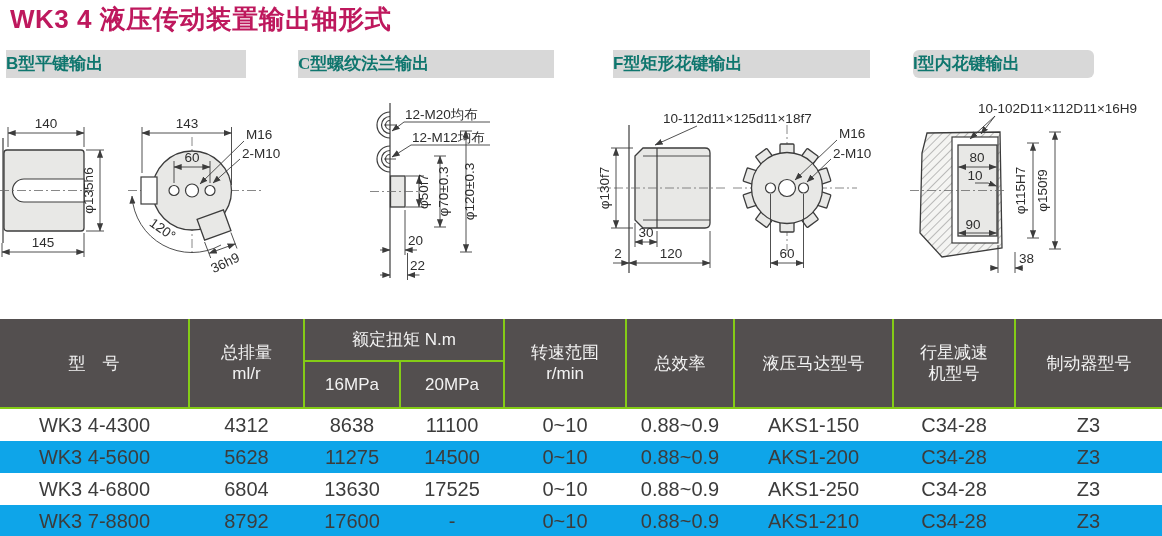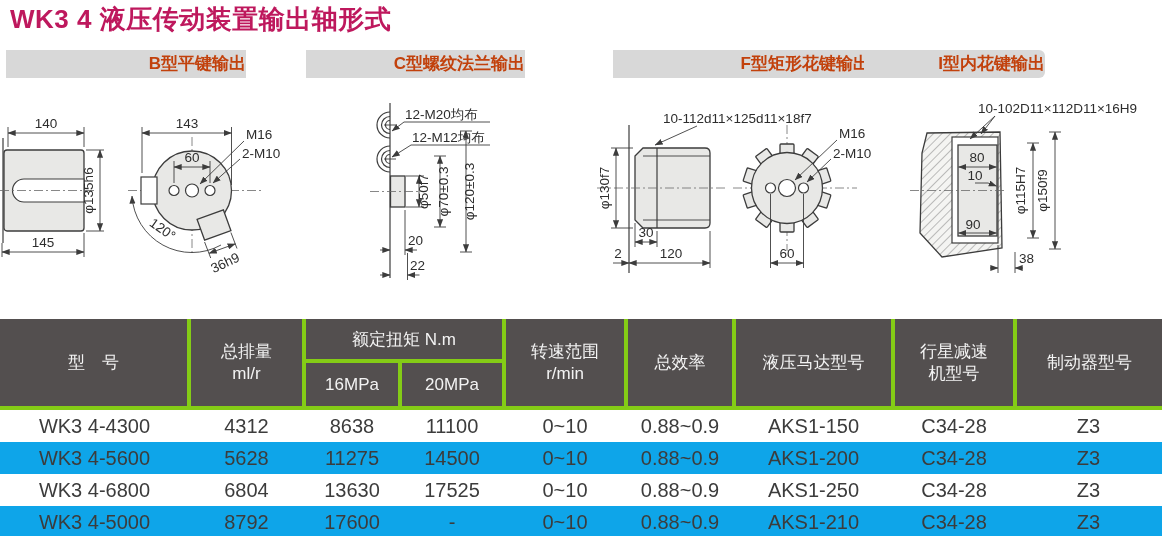--- a/index.html
+++ b/index.html
@@ -1,34 +1,34 @@
 <!DOCTYPE html>
 <html><head>
 <meta charset="utf-8">
 <style>
   html,body{margin:0;padding:0;background:#fff;}
   body{width:1162px;height:536px;font-family:"Liberation Sans",sans-serif;}
   .stage{position:relative;width:1162px;height:536px;background:#fff;overflow:hidden;}
   .title{position:absolute;left:10px;top:2px;font-size:26px;font-weight:bold;color:#be185d;letter-spacing:.5px;}
-  .bar{position:absolute;top:50px;height:28px;line-height:28px;text-align:right;
-       background:#d8d8d8;color:#c2410c;font-size:17px;font-weight:bold;}
-  .bar-b{left:6px;width:240px;}  .bar-c{left:306px;width:219px;}
-  .bar-f{left:613px;width:257px;} .bar-i{left:864px;width:181px;border-radius:6px;}
+  .bar{position:absolute;top:50px;height:28px;line-height:28px;text-align:left;
+       background:#d8d8d8;color:#0f766e;font-size:17px;font-weight:bold;}
+  .bar-b{left:6px;width:240px;}  .bar-c{left:298px;width:256px;font-family:Liberation Serif, serif;}
+  .bar-f{left:613px;width:257px;} .bar-i{left:913px;width:181px;border-radius:6px;}
   svg.diag{position:absolute;top:95px;}
   .svg-b{left:0;}  .svg-c{left:300px;} .svg-f{left:585px;} .svg-i{left:895px;}
   .ol{fill:#e8e8e6;stroke:#3c3c3c;stroke-width:1.3;}
   .wht{fill:#ffffff;stroke:#3c3c3c;stroke-width:1.2;}
   .ln{stroke:#3c3c3c;stroke-width:1.2;fill:none;}
   .dim{stroke:#3c3c3c;stroke-width:.9;fill:none;}
   .cl{stroke:#6a6a6a;stroke-width:.8;fill:none;stroke-dasharray:9 3 2 3;}
   .dt{font-size:13.5px;fill:#2d2d2d;text-anchor:middle;font-family:"Liberation Sans",sans-serif;}
   .dtl{text-anchor:start;}
   .tblwrap{position:absolute;left:0;top:319px;width:1162px;}
   table{border-collapse:collapse;table-layout:fixed;width:1162px;}
-  th{background:#534f4f;color:#f3f3f3;font-weight:normal;font-size:17px;border:4px solid #84cc16;padding:0;}
+  th{background:#534f4f;color:#f3f3f3;font-weight:normal;font-size:17px;border:2px solid #84cc16;padding:0;}
   th.b-first{border-left:none;} th.b-last{border-right:none;} tr.hr1 th{border-top:none;}
   tr.hr1{height:42px;} tr.hr2{height:47px;}
   td{font-size:20px;color:#3c3c3c;text-align:center;height:32px;padding:0;border:none;}
   tr.alt{background:#0ea5e9;}
   .th2l{line-height:1.25;}
 </style>
 </head>
 <body>
 
 <div class="stage">
@@ -314,21 +314,21 @@
           <td>6804</td>
           <td>13630</td>
           <td>17525</td>
           <td>0~10</td>
           <td>0.88~0.9</td>
           <td>AKS1-250</td>
           <td>C34-28</td>
           <td>Z3</td>
         </tr>
         <tr class="alt">
-          <td>WK3 4-5000</td>
+          <td>WK3 7-8800</td>
           <td>8792</td>
           <td>17600</td>
           <td>-</td>
           <td>0~10</td>
           <td>0.88~0.9</td>
           <td>AKS1-210</td>
           <td>C34-28</td>
           <td>Z3</td>
         </tr>
       </tbody>

